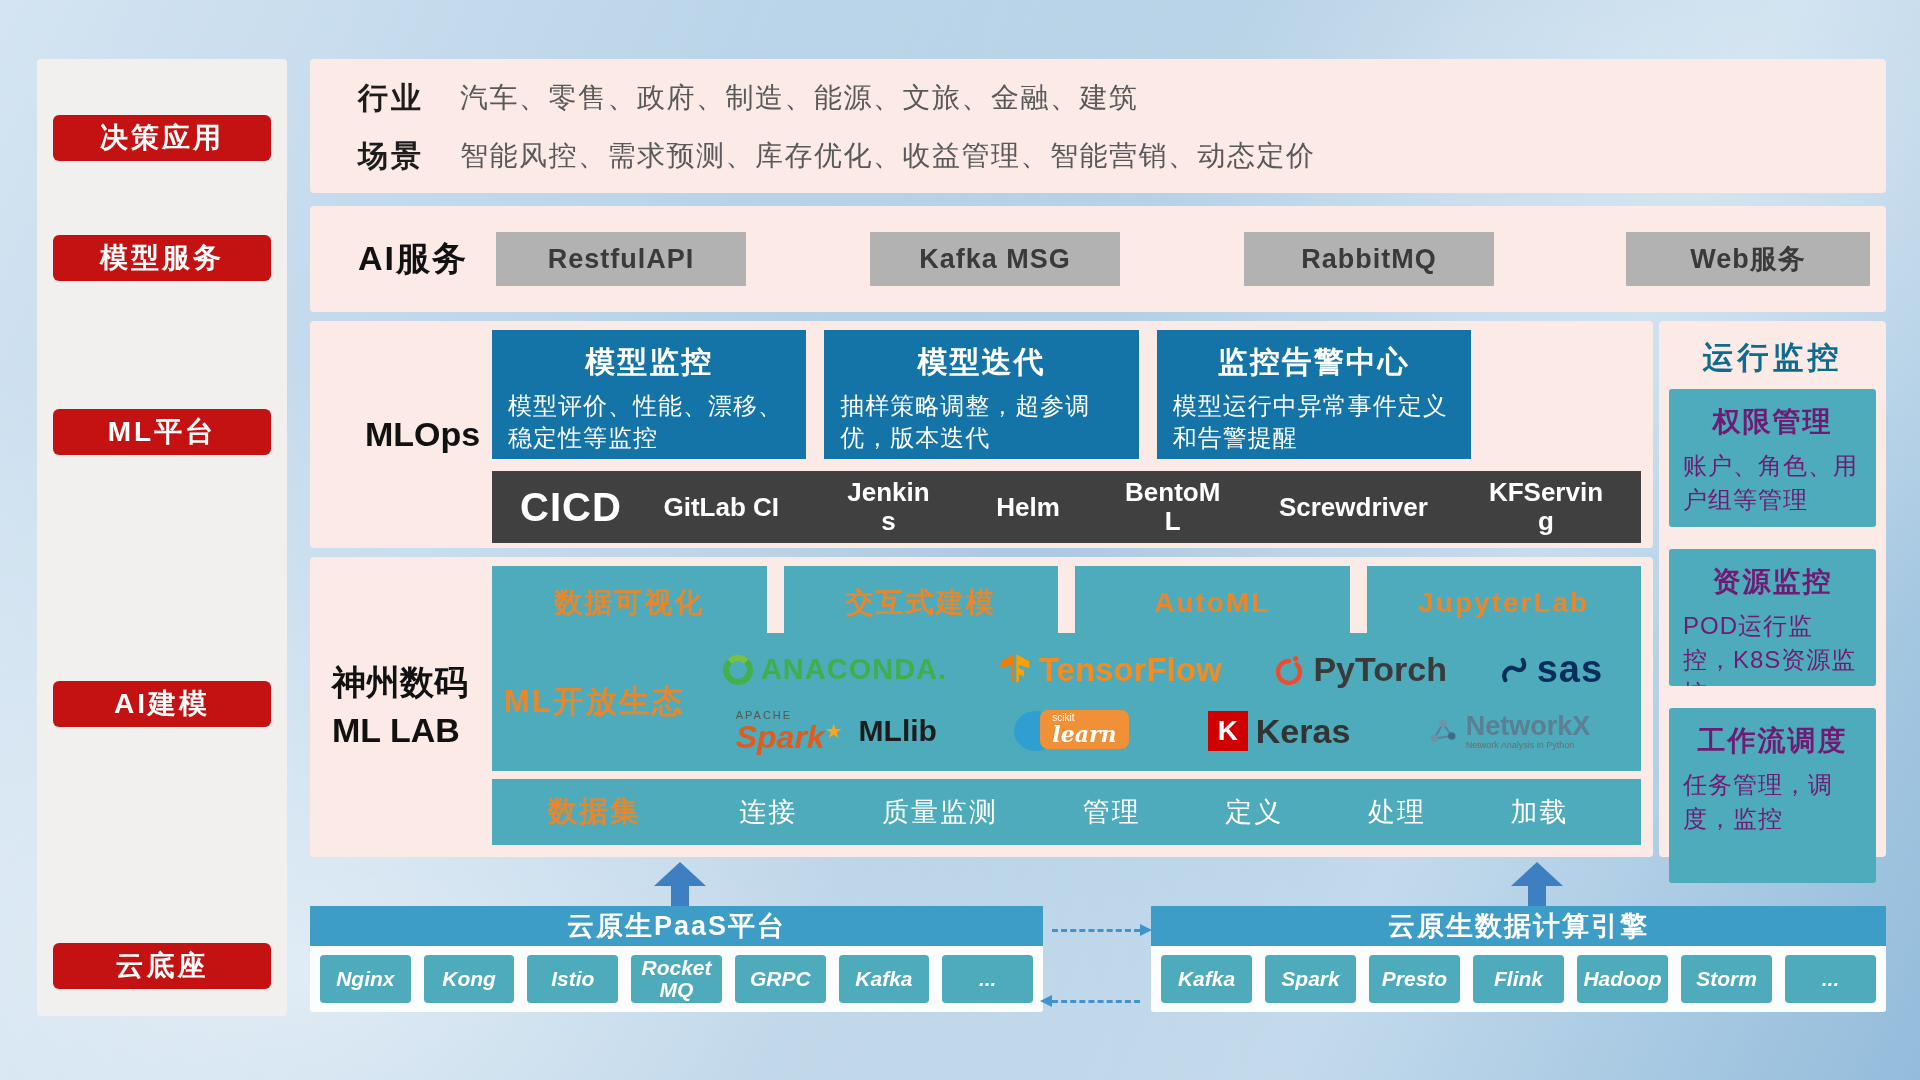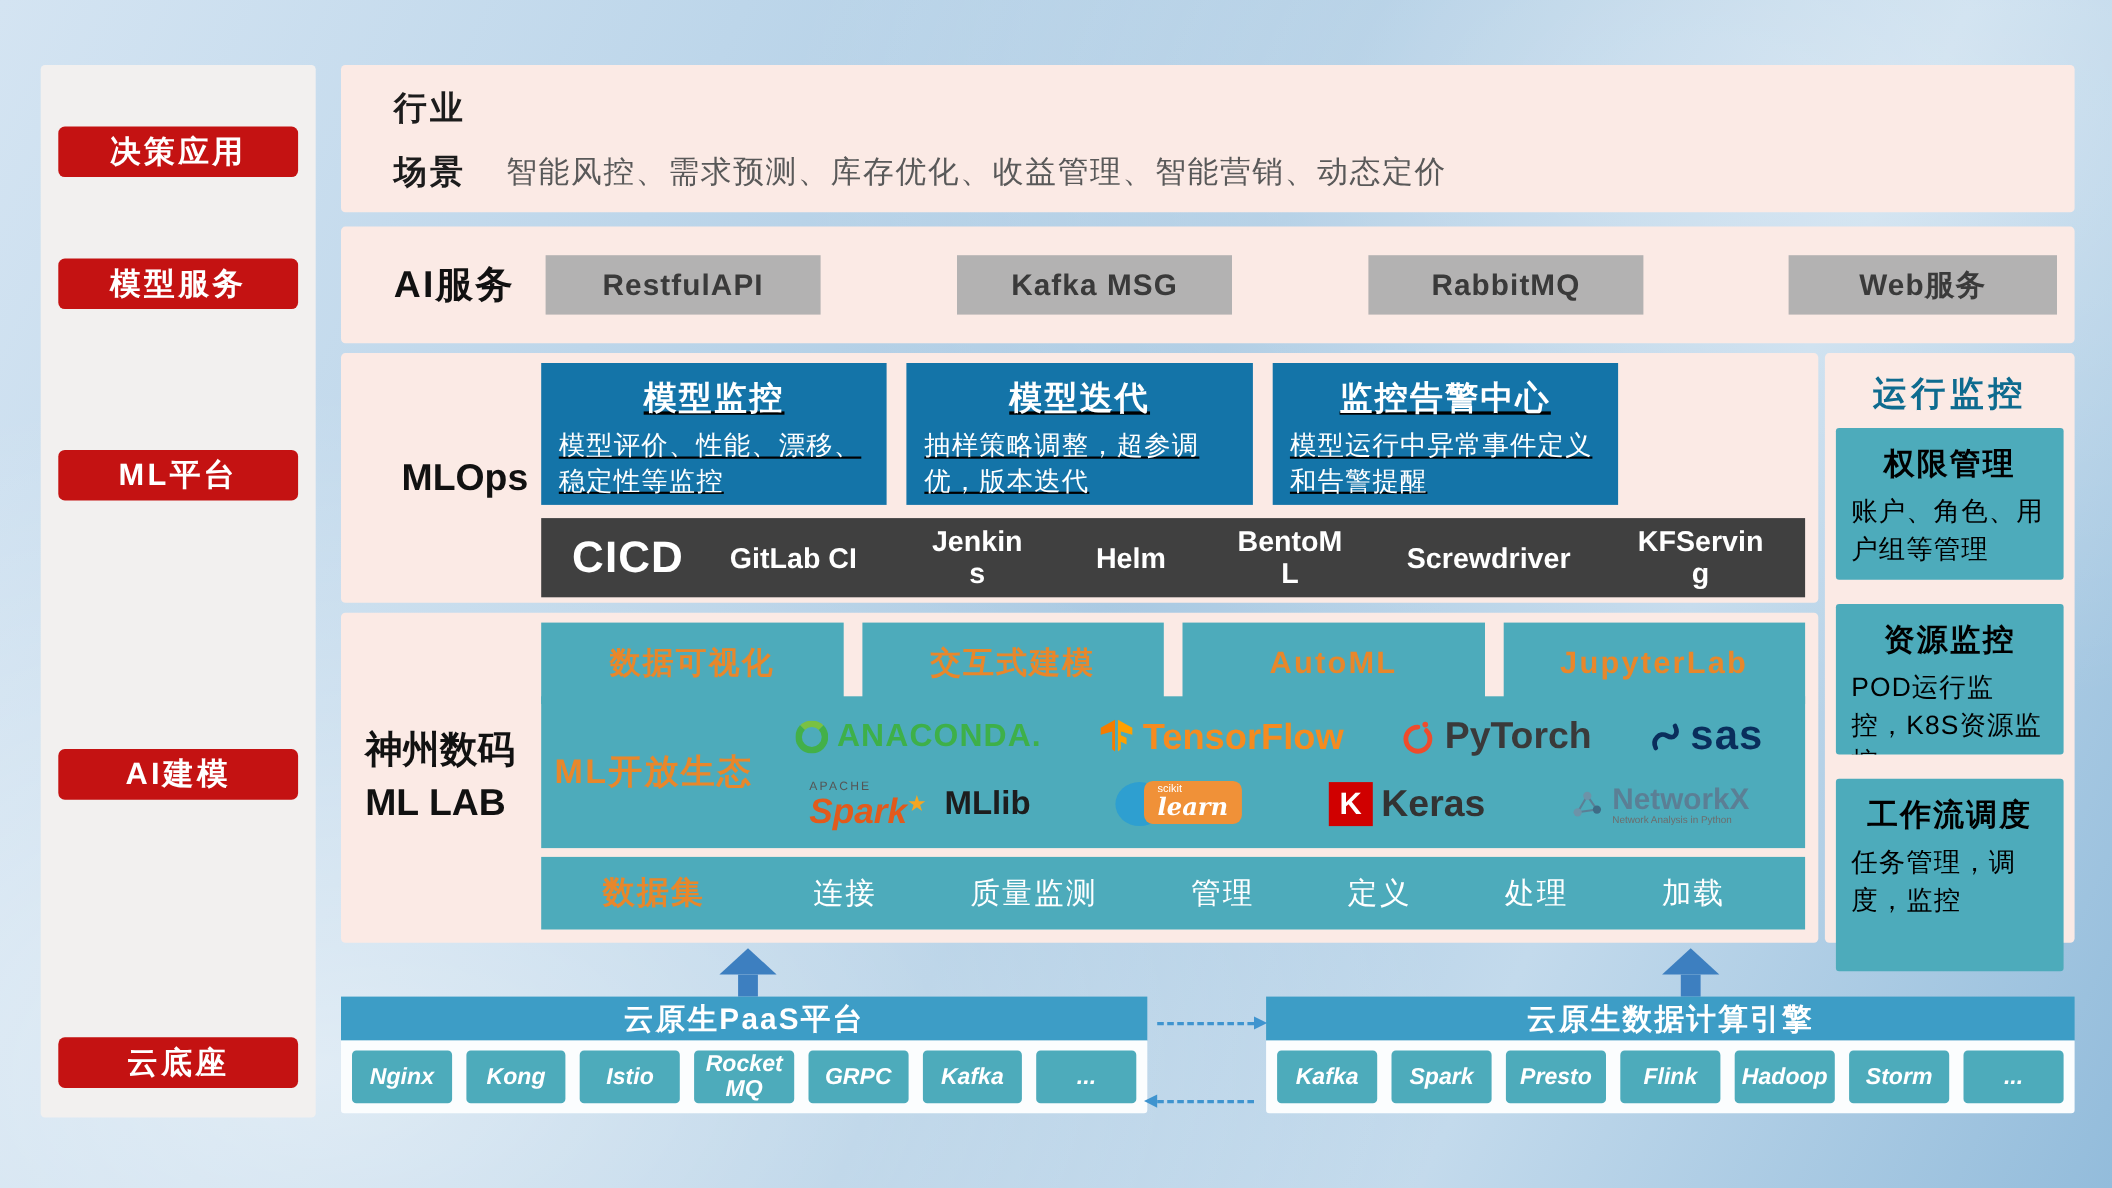--- a/index.html
+++ b/index.html
@@ -31,33 +31,33 @@
   .r1value{font-size:28px;color:#595959;letter-spacing:1.5px;}
   
   #row2{left:310px;top:206px;width:1576px;height:106px;}
   .ai-label{position:absolute;left:48px;top:0;height:106px;display:flex;align-items:center;font-size:34px;font-weight:bold;color:#111;letter-spacing:2px;}
   .gray-btn{position:absolute;top:26px;height:54px;background:#b3b2b2;color:#3a3a3a;font-weight:bold;font-size:27px;
     display:flex;align-items:center;justify-content:center;letter-spacing:1px;}
   .gb0{left:186px;width:250px}.gb1{left:560px;width:250px}.gb2{left:934px;width:250px}.gb3{left:1316px;width:244px}
   
   #row3{left:310px;top:321px;width:1343px;height:227px;}
   .mlops-label{position:absolute;left:55px;top:0;height:227px;display:flex;align-items:center;font-size:34px;font-weight:bold;color:#111;}
-  .cards{position:absolute;left:182px;top:9px;width:979px;height:129px;display:flex;gap:18px;text-decoration:underline;}
+  .cards{position:absolute;left:182px;top:9px;width:979px;height:129px;display:flex;gap:18px;}
   .bcard{flex:1;background:#1474a8;color:#fff;overflow:hidden;}
   .bcard .t{text-align:center;font-size:30px;font-weight:bold;margin:12px 0 7px;letter-spacing:2px;}
   .bcard .d{font-size:24px;padding:0 16px;line-height:1.32;letter-spacing:1px;}
   .cicd{position:absolute;left:182px;top:150px;width:1149px;height:72px;background:#404040;color:#fff;display:flex;align-items:center;}
   .cicd-big{font-size:40px;font-weight:bold;padding:0 32px 0 28px;letter-spacing:1px;}
   .cicd-items{flex:1;display:flex;align-items:center;justify-content:space-between;padding-right:32px;}
   .cicd-items span{font-size:26px;font-weight:bold;text-align:center;word-break:break-all;line-height:1.1;}
   .ci0{width:135px}.ci1{width:92px}.ci2{width:80px}.ci3{width:102px}.ci4{width:152px}.ci5{width:126px}
   
   #rightpanel{left:1659px;top:321px;width:227px;height:536px;}
   .rp-title{text-align:center;padding-top:16px;font-size:31px;font-weight:bold;color:#0e6b8f;letter-spacing:4px;}
-  .rp-card{position:absolute;left:10px;width:207px;background:#4dabbb;color:#000000;border-radius:3px;overflow:hidden;}
+  .rp-card{position:absolute;left:10px;width:207px;background:#4dabbb;color:#701a75;border-radius:3px;overflow:hidden;}
   .rpc0{top:68px;height:138px}.rpc1{top:228px;height:137px}.rpc2{top:387px;height:175px}
   .rp-card .t{text-align:center;font-size:28px;font-weight:bold;margin:14px 0 8px;letter-spacing:2px;}
   .rp-card .d{font-size:24px;padding:0 14px;line-height:1.4;letter-spacing:1px;}
   
   #row4{left:310px;top:557px;width:1343px;height:300px;}
   .lab-label{position:absolute;left:22px;top:0;height:300px;width:155px;display:flex;flex-direction:column;justify-content:center;
     font-size:34px;font-weight:bold;color:#111;line-height:1.4;}
   .tools{position:absolute;left:182px;top:9px;width:1149px;height:74px;display:flex;gap:17px;}
   .tool{flex:1;background:#4dabbb;color:#e8872b;font-weight:bold;font-size:28px;display:flex;align-items:center;justify-content:center;letter-spacing:2px;}
   .eco{position:absolute;left:182px;top:76px;width:1149px;height:138px;background:#4dabbb;display:flex;}
@@ -115,20 +115,21 @@
     <div class="side-btn sb0">决策应用</div>
     <div class="side-btn sb1">模型服务</div>
     <div class="side-btn sb2">ML平台</div>
     <div class="side-btn sb3">AI建模</div>
     <div class="side-btn sb4">云底座</div>
   </div>
 
   <div class="panel" id="row1">
     <div class="r1line r1a">
       <span class="r1label">行业</span>
+      <span class="r1value">汽车、零售、政府、制造、能源、文旅、金融、建筑</span>
     </div>
     <div class="r1line r1b">
       <span class="r1label">场景</span>
       <span class="r1value">智能风控、需求预测、库存优化、收益管理、智能营销、动态定价</span>
     </div>
   </div>
 
   <div class="panel" id="row2">
     <div class="ai-label">AI服务</div>
     <div class="gray-btn gb0">RestfulAPI</div>

